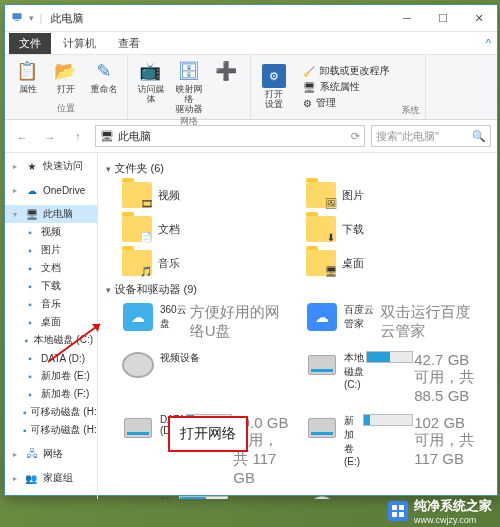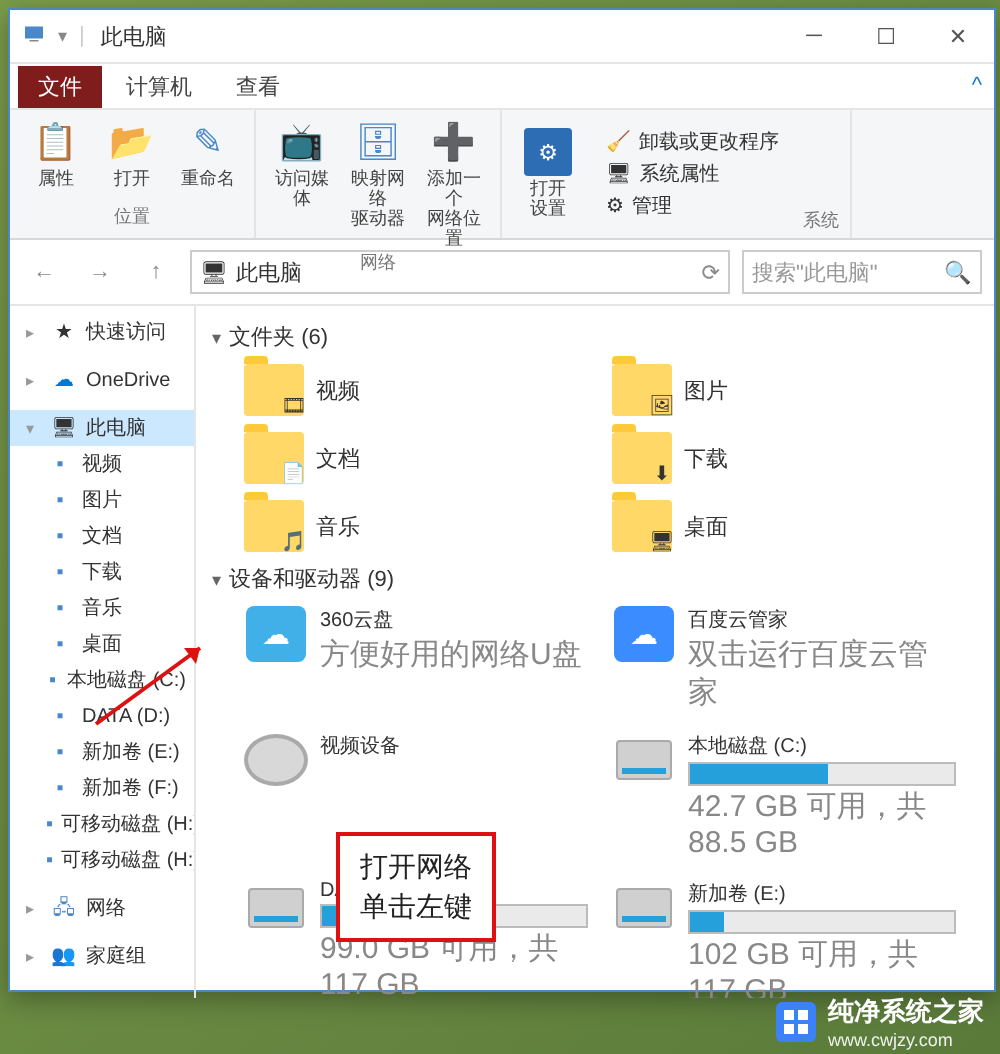--- a/index.html
+++ b/index.html
@@ -6,21 +6,21 @@
 .screenshot{width:500px;height:527px;position:relative;overflow:hidden;background:linear-gradient(135deg,#7a9b4a 0%,#5a7a3a 100%)}
 .window{position:absolute;left:4px;top:4px;width:492px;height:490px;background:#fff;border:1px solid #4a88c7;box-shadow:0 4px 12px rgba(0,0,0,.3)}
 .titlebar{height:26px;background:#fff;display:flex;align-items:center;border-bottom:1px solid #e5e5e5}
 .titlebar .sys{display:flex;align-items:center;gap:6px;padding-left:6px}
 .titlebar .sys svg{width:12px;height:12px}
 .titlebar .title{margin-left:8px;font-size:11px;color:#333}
 .titlebar .winbtns{margin-left:auto;display:flex}
 .winbtn{width:36px;height:26px;display:flex;align-items:center;justify-content:center;color:#555}
 .menubar{height:22px;background:#fff;display:flex;align-items:center;padding-left:4px;gap:2px;border-bottom:1px solid #e5e5e5}
 .menubar .tab{padding:3px 10px;font-size:11px;color:#444}
-.menubar .tab.file{background:#7f1d1d;color:#fff}
+.menubar .tab.file{background:#404040;color:#fff}
 .ribbon{height:64px;background:#f5f6f7;border-bottom:1px solid #d8d8d8;display:flex}
 .rgroup{display:flex;flex-direction:column;align-items:center;padding:2px 6px;border-right:1px solid #e4e4e4}
 .rgroup .btns{display:flex;gap:4px;flex:1;align-items:flex-start;padding-top:2px}
 .rbtn{display:flex;flex-direction:column;align-items:center;width:34px;gap:2px}
 .rbtn .ic{width:24px;height:24px;display:flex;align-items:center;justify-content:center}
 .rbtn .lbl{font-size:9px;color:#444;text-align:center;line-height:1.1}
 .rgroup .gname{font-size:9px;color:#777;padding-bottom:2px}
 .sysgroup{background:#2d6db3;color:#fff;padding:4px 6px;display:flex;flex-direction:column;justify-content:center;gap:2px;font-size:10px}
 .sysgroup .row{display:flex;align-items:center;gap:4px}
 .addrrow{height:26px;display:flex;align-items:center;gap:6px;padding:3px 6px;background:#fff;border-bottom:1px solid #e5e5e5}
@@ -38,21 +38,21 @@
 .section-h{display:flex;align-items:center;gap:4px;font-size:11px;color:#333;padding:4px 0}
 .section-h .chev{color:#666;font-size:9px}
 .folder-grid{display:flex;flex-wrap:wrap;gap:4px 10px;padding-left:14px}
 .folder-item{width:170px;display:flex;align-items:center;gap:6px;padding:2px}
 .folder-item .fic{width:30px;height:26px;background:#ffd868;border-radius:2px;position:relative}
 .folder-item .fic::before{content:"";position:absolute;top:-4px;left:0;width:12px;height:4px;background:#ffca3a;border-radius:2px 2px 0 0}
 .folder-item .fic .overlay{position:absolute;right:-2px;bottom:-2px;width:14px;height:14px;display:flex;align-items:center;justify-content:center;font-size:10px}
 .drive-grid{display:flex;flex-wrap:wrap;gap:6px 10px;padding-left:14px}
 .drive-item{width:170px;display:flex;gap:6px;padding:2px}
 .drive-item .dic{width:32px;height:28px;flex-shrink:0;display:flex;align-items:center;justify-content:center}
-.drive-item .info{flex:1;display:flex;flex-direction:column;gap:1px}
+.drive-item .info{flex:1;display:flex;flex-direction:row;gap:1px}
 .drive-item .name{font-size:10px;color:#333}
 .drive-item .sub{font-size:15px;color:#888}
 .drive-item .bar{width:100%;height:10px;border:1px solid #bcbcbc;background:#eaeaea;position:relative}
 .drive-item .bar .fill{position:absolute;left:0;top:0;bottom:0;background:#26a0da}
 .statusbar{position:absolute;left:0;right:0;bottom:0;height:20px;border-top:1px solid #e5e5e5;display:flex;align-items:center;padding:0 8px;font-size:10px;color:#555;background:#fff}
 .arrow{position:absolute;pointer-events:none}
 .callout{position:absolute;border:2px solid #d11;background:#fff;padding:6px 10px;font-size:14px;color:#222;line-height:1.4}
 .watermark{position:absolute;right:8px;bottom:2px;display:flex;align-items:center;gap:6px;color:#fff;font-size:13px}
 .watermark .logo{width:20px;height:20px;background:#3b82f6;border-radius:3px;display:flex;align-items:center;justify-content:center}
 .drive-hd{width:26px;height:18px;background:#d0d0d0;border:1px solid #aaa;border-radius:2px;position:relative}
@@ -112,22 +112,20 @@
               <div class="ic" style="font-size:18px;color:#4a88c7">📺</div>
               <div class="lbl" style="white-space:pre-line">访问媒体</div>
             </div>
             <div class="rbtn">
               <div class="ic" style="font-size:18px;color:#4a88c7">🗄</div>
               <div class="lbl" style="white-space:pre-line">映射网络
 驱动器</div>
             </div>
             <div class="rbtn">
               <div class="ic" style="font-size:18px;color:#4a88c7">➕</div>
-              <div class="lbl" style="white-space:pre-line">添加一个
-网络位置</div>
             </div>
           </div>
         <div class="gname">网络</div>
       </div>
       <div class="rgroup" style="flex-direction:row;padding:0">
         <div style="display:flex;flex-direction:column;align-items:center;padding:2px 6px">
           <div class="rbtn">
             <div class="ic" style="background:#2d6db3;border-radius:2px">
                 <span style="color:#fff">⚙</span>
               </div>
@@ -392,21 +390,20 @@
 
   </div>
 
   <svg class="arrow" style="left:34px;top:318px" width="90" height="60">
     <line x1="66" y1="6" x2="14" y2="44" stroke="#d11" stroke-width="2"></line>
     <polygon points="66,6 58,6 64,14" fill="#d11"></polygon>
   </svg>
 
   <div class="callout" style="left:168px;top:416px">
     <div>打开网络</div>
-    <div>单击左键</div>
   </div>
 
   <div class="watermark">
     <div class="logo">
         <svg width="14" height="14" viewBox="0 0 14 14">
           <rect x="1" y="1" width="5" height="5" fill="#fff"></rect>
           <rect x="8" y="1" width="5" height="5" fill="#fff"></rect>
           <rect x="1" y="8" width="5" height="5" fill="#fff"></rect>
           <rect x="8" y="8" width="5" height="5" fill="#fff"></rect>
         </svg>

